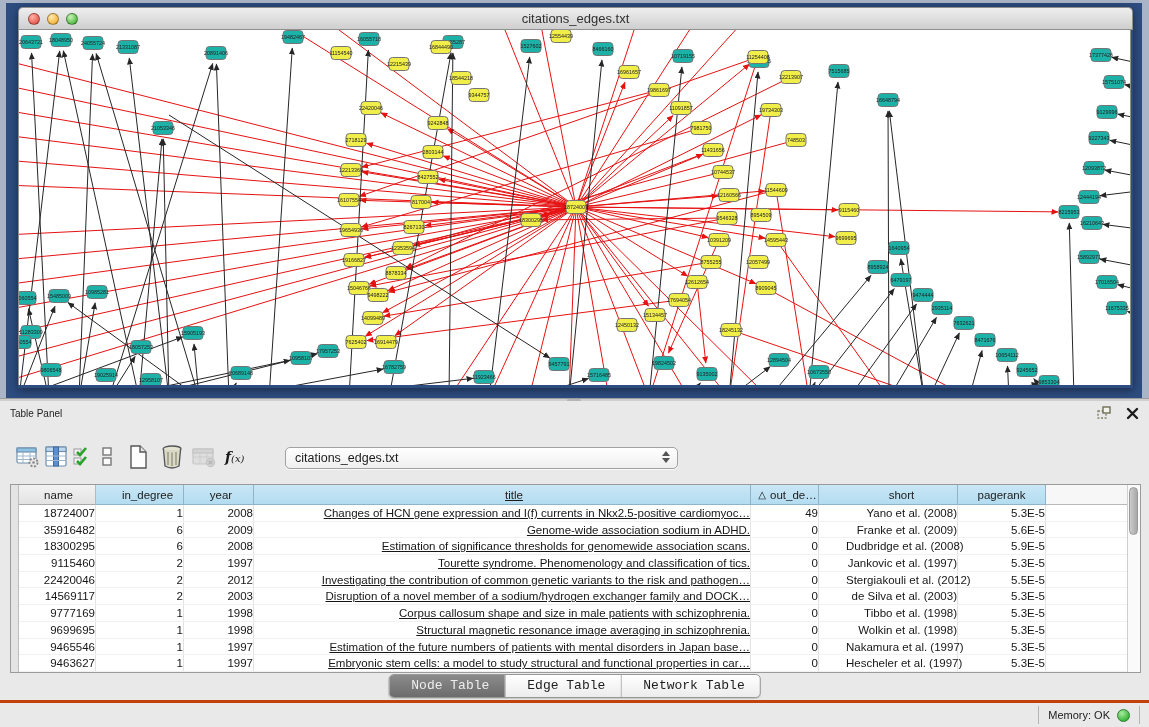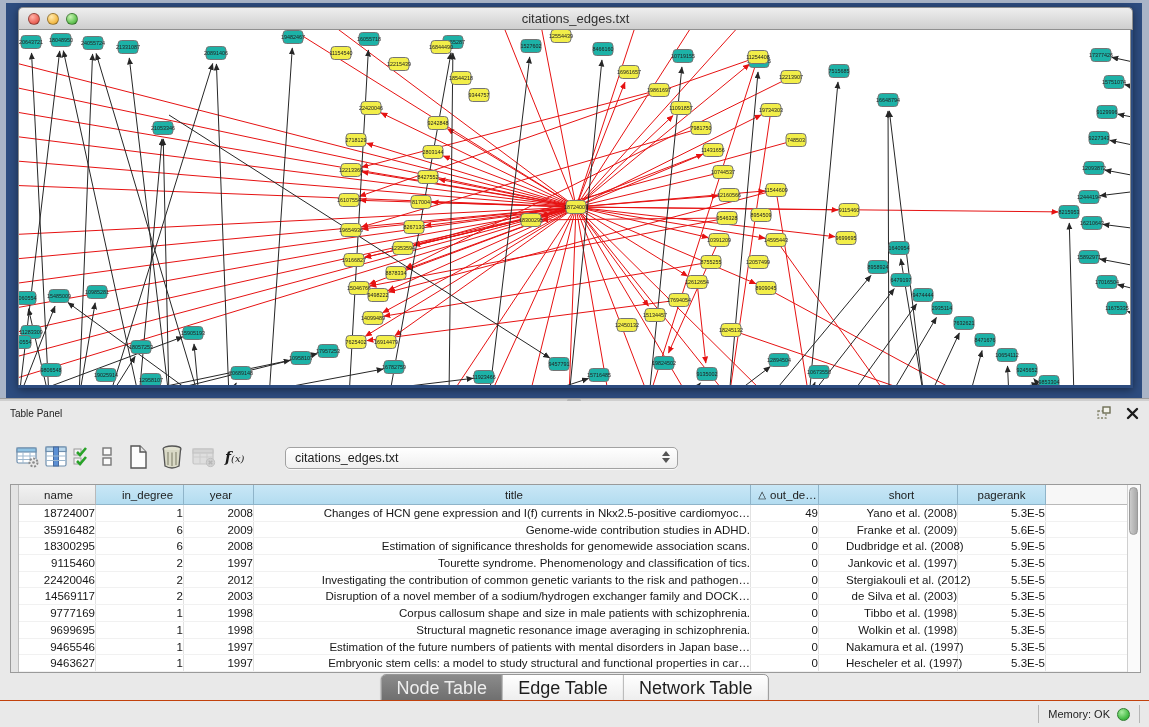--- a/index.html
+++ b/index.html
@@ -49,36 +49,36 @@
   .th { height:20px; font-size:11.5px; color:#1c1c1c; display:flex; align-items:center; justify-content:center;
         background:linear-gradient(#c9e7f6,#b3dcf0); border-right:1px solid #8fb4c9; border-bottom:1px solid #8fb4c9; }
   .th.gray { background:linear-gradient(#f2f2f2,#e3e3e3); border-right:1px solid #b9b9b9; border-bottom:1px solid #a9a9a9; }
   .th .sort { margin-right:4px; font-size:10px; color:#111; }
   .tbody { position:absolute; left:8px; top:20px; right:13px; bottom:0; }
   .tr { display:flex; height:16.7px; border-bottom:1px solid #f1f1f1; }
   .td { font-size:11.5px; color:#161616; white-space:nowrap; overflow:visible; line-height:16.5px; border-right:1px solid #e2e2e2; }
   .c0{width:77px; padding-left:3px;}
   .c1{width:88px; padding-left:16px;}
   .c2{width:70px; padding-left:5px;}
-  .c3{width:497px; padding-left:24px; overflow:hidden;}
+  .c3{width:497px; padding-left:24px; overflow:hidden;text-decoration:underline;}
   .c4{width:68px; padding-left:6px;}
   .c5{width:139px; padding-left:27px;}
   .c6{width:88px; padding-left:47px;}
   .c7{flex:1; border-right:none;}
   .vscroll { position:absolute; right:0; top:0; bottom:0; width:13px; background:#fafafa; border-left:1px solid #cfcfcf; }
   .vthumb { position:absolute; left:1px; top:2px; width:9px; height:48px; border-radius:5px;
             background:linear-gradient(90deg,#cccccc,#a8a8a8); border:1px solid #9a9a9a; }
 
   .seg-tabs { position:absolute; left:50%; transform:translateX(-50%); top:273px; display:flex; border:1px solid #979797;
               border-radius:5px; overflow:hidden; background:linear-gradient(#ffffff,#ececec); box-shadow:0 1px 1px rgba(0,0,0,.15); }
-  .seg { padding:3px 15px 4px 15px; font-size:18px; color:#1d1d1d; border-left:1px solid #b5b5b5; cursor:default; }
+  .seg { padding:3px 15px 4px 22px; font-size:13px; color:#1d1d1d; border-left:1px solid #b5b5b5; cursor:default;font-family:Liberation Mono, monospace; }
   .seg:first-child { border-left:none; }
   .seg.active { background:linear-gradient(#8b8b8b,#6c6c6c); color:#eeeeee; }
 
-  .status-bar { position:absolute; left:0; top:299px; width:1149px; height:27px; border-top:1px solid #c2410c; background:#e9e9e9; }
+  .status-bar { position:absolute; left:0; top:299px; width:1149px; height:27px; border-top:3px solid #c2410c; background:#e9e9e9; }
   .status-right { position:absolute; right:0; top:0; height:100%; display:flex; align-items:center; }
   .status-div { width:1px; height:18px; background:#b5b5b5; margin:0 9px; }
   .memory-label { font-size:11px; color:#222; margin-right:7px; }
   .memory-dot { width:13px; height:13px; border-radius:50%; border:1px solid #2f7d2f;
                 background:radial-gradient(circle at 35% 30%, #a8eca0, #44bb44 65%, #2f9a2f); }
 
   .icon-svg { display:block; }
 </style>
 </head>
 <body>
@@ -821,21 +821,21 @@
             <div class="td c3">Changes of HCN gene expression and I(f) currents in Nkx2.5-positive cardiomyoc…</div>
             <div class="td c4">49</div>
             <div class="td c5">Yano et al. (2008)</div>
             <div class="td c6">5.3E-5</div>
             <div class="td c7"></div>
           </div>
           <div class="tr">
             <div class="td c0">35916482</div>
             <div class="td c1">6</div>
             <div class="td c2">2009</div>
-            <div class="td c3">Genome-wide contribution studies in ADHD.</div>
+            <div class="td c3">Genome-wide association sodium in ADHD.</div>
             <div class="td c4">0</div>
             <div class="td c5">Franke et al. (2009)</div>
             <div class="td c6">5.6E-5</div>
             <div class="td c7"></div>
           </div>
           <div class="tr">
             <div class="td c0">18300295</div>
             <div class="td c1">6</div>
             <div class="td c2">2008</div>
             <div class="td c3">Estimation of significance thresholds for genomewide association scans.</div>

